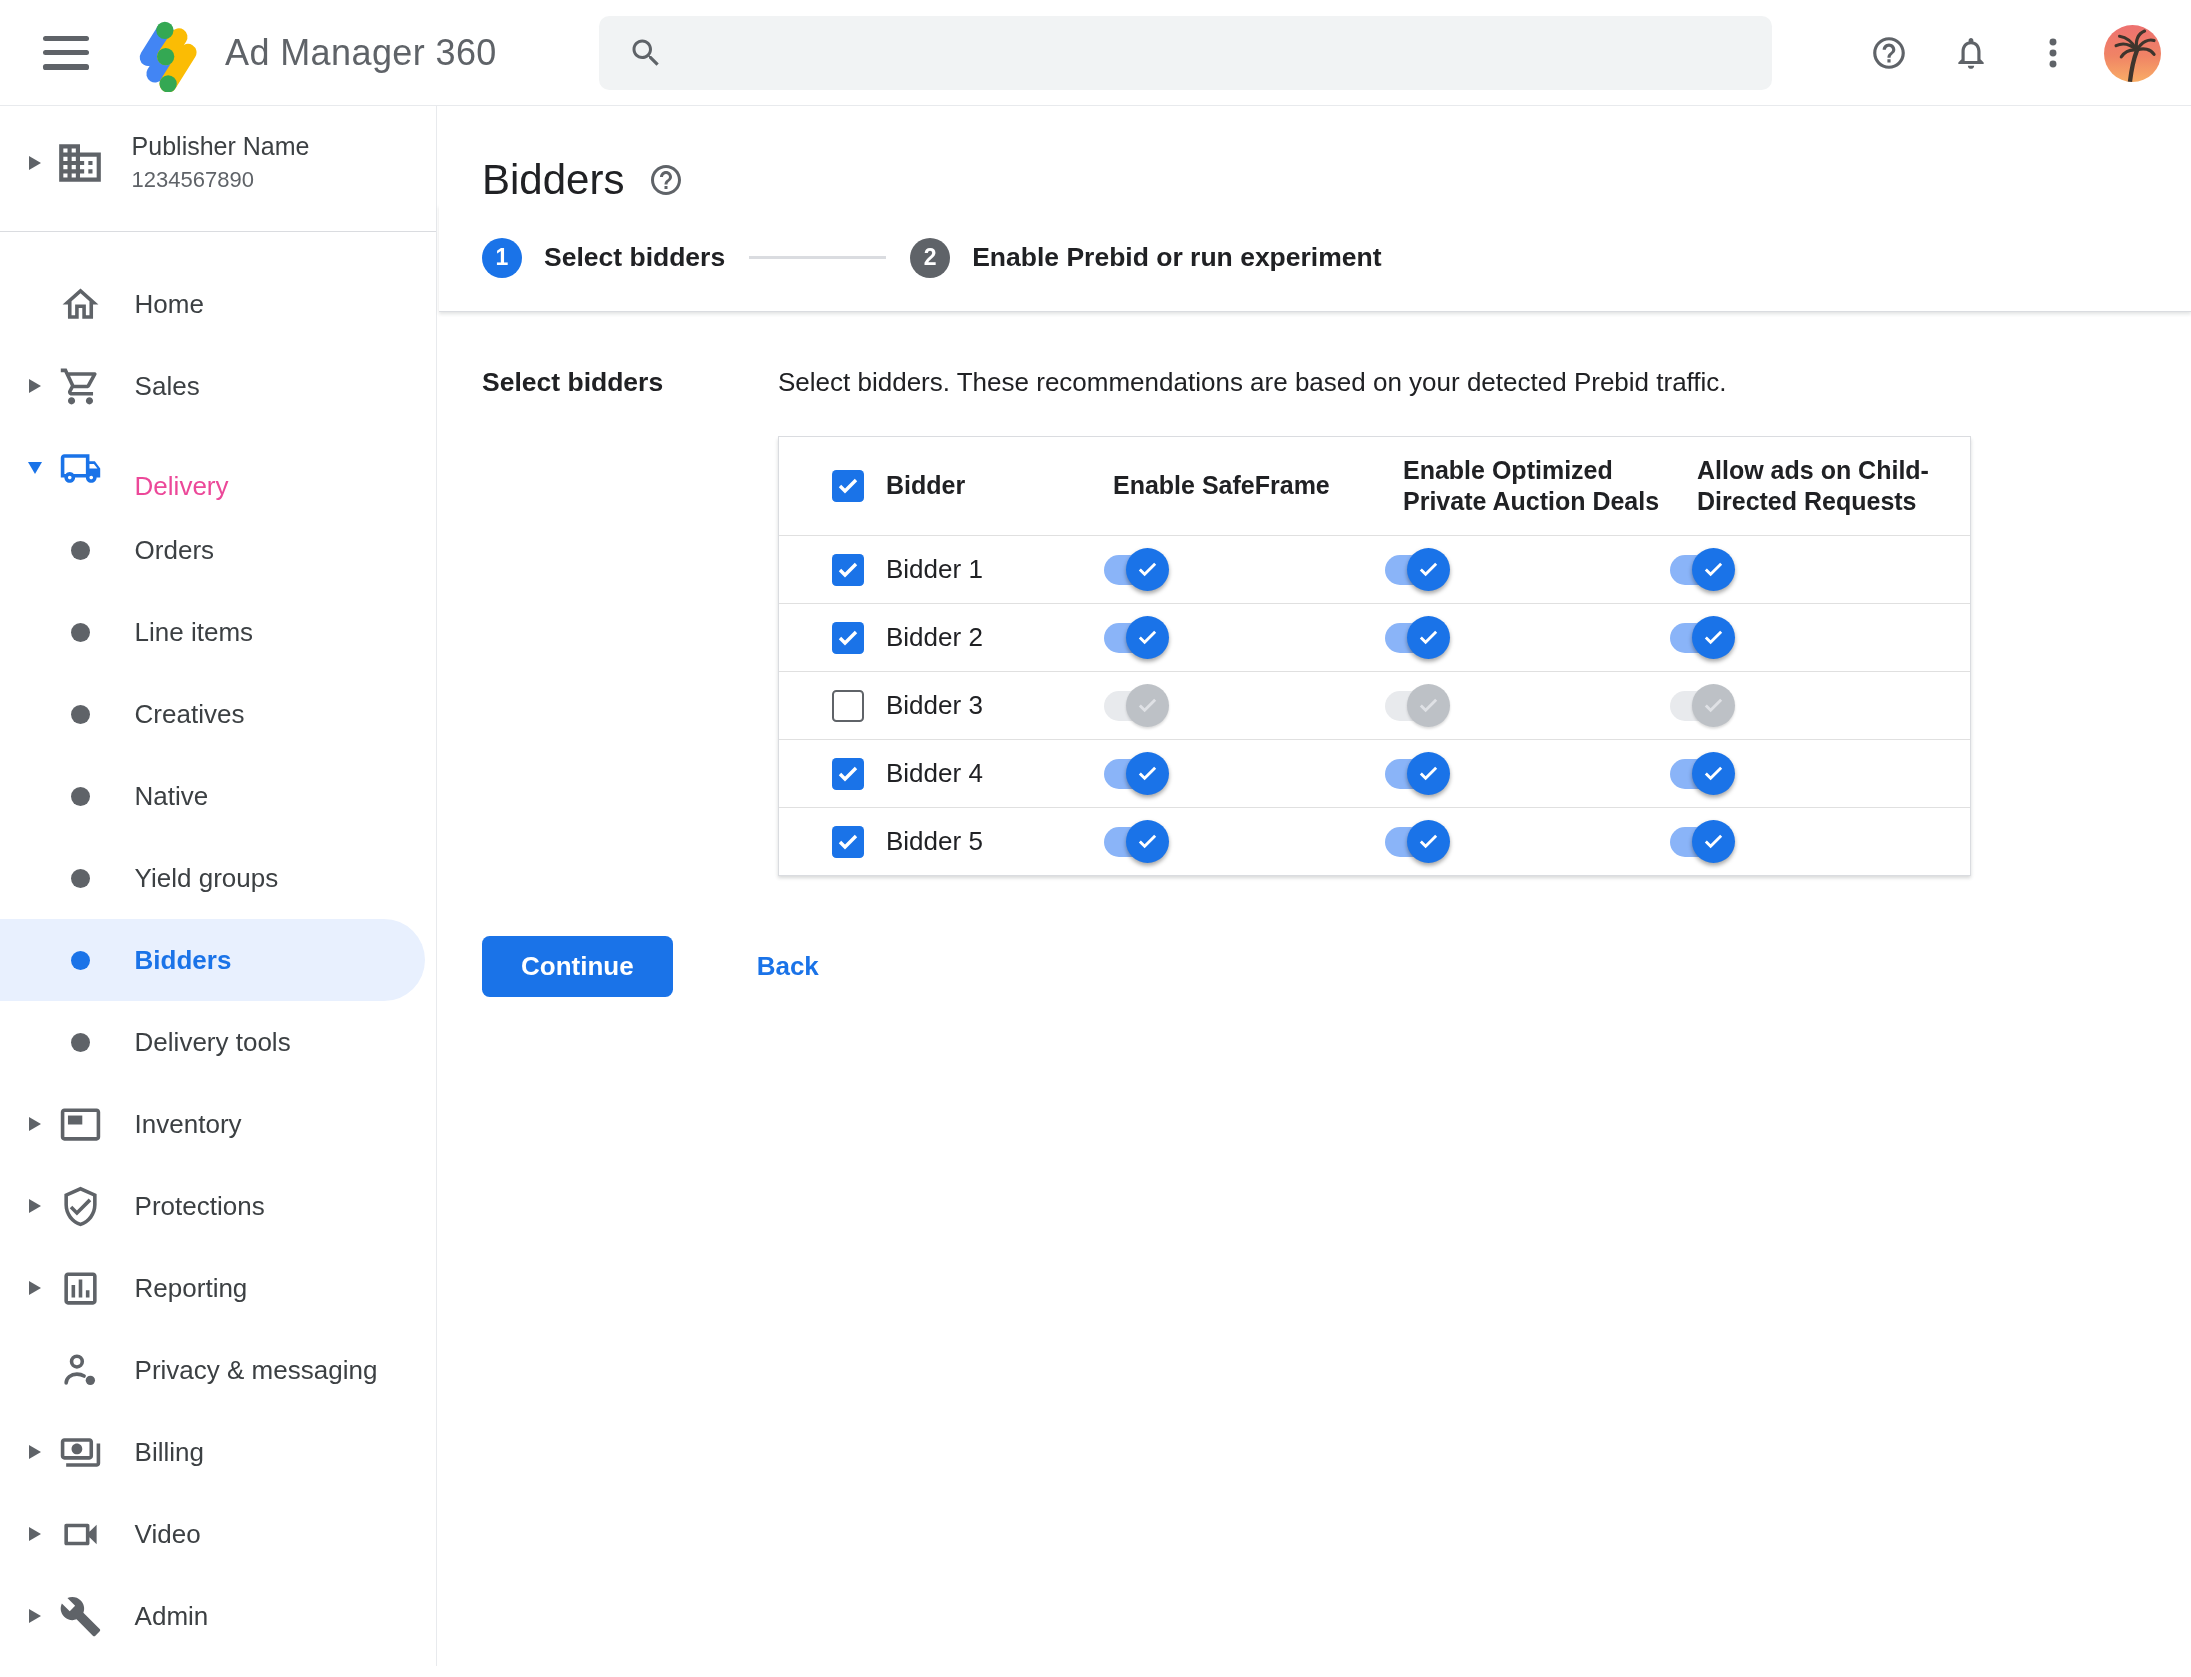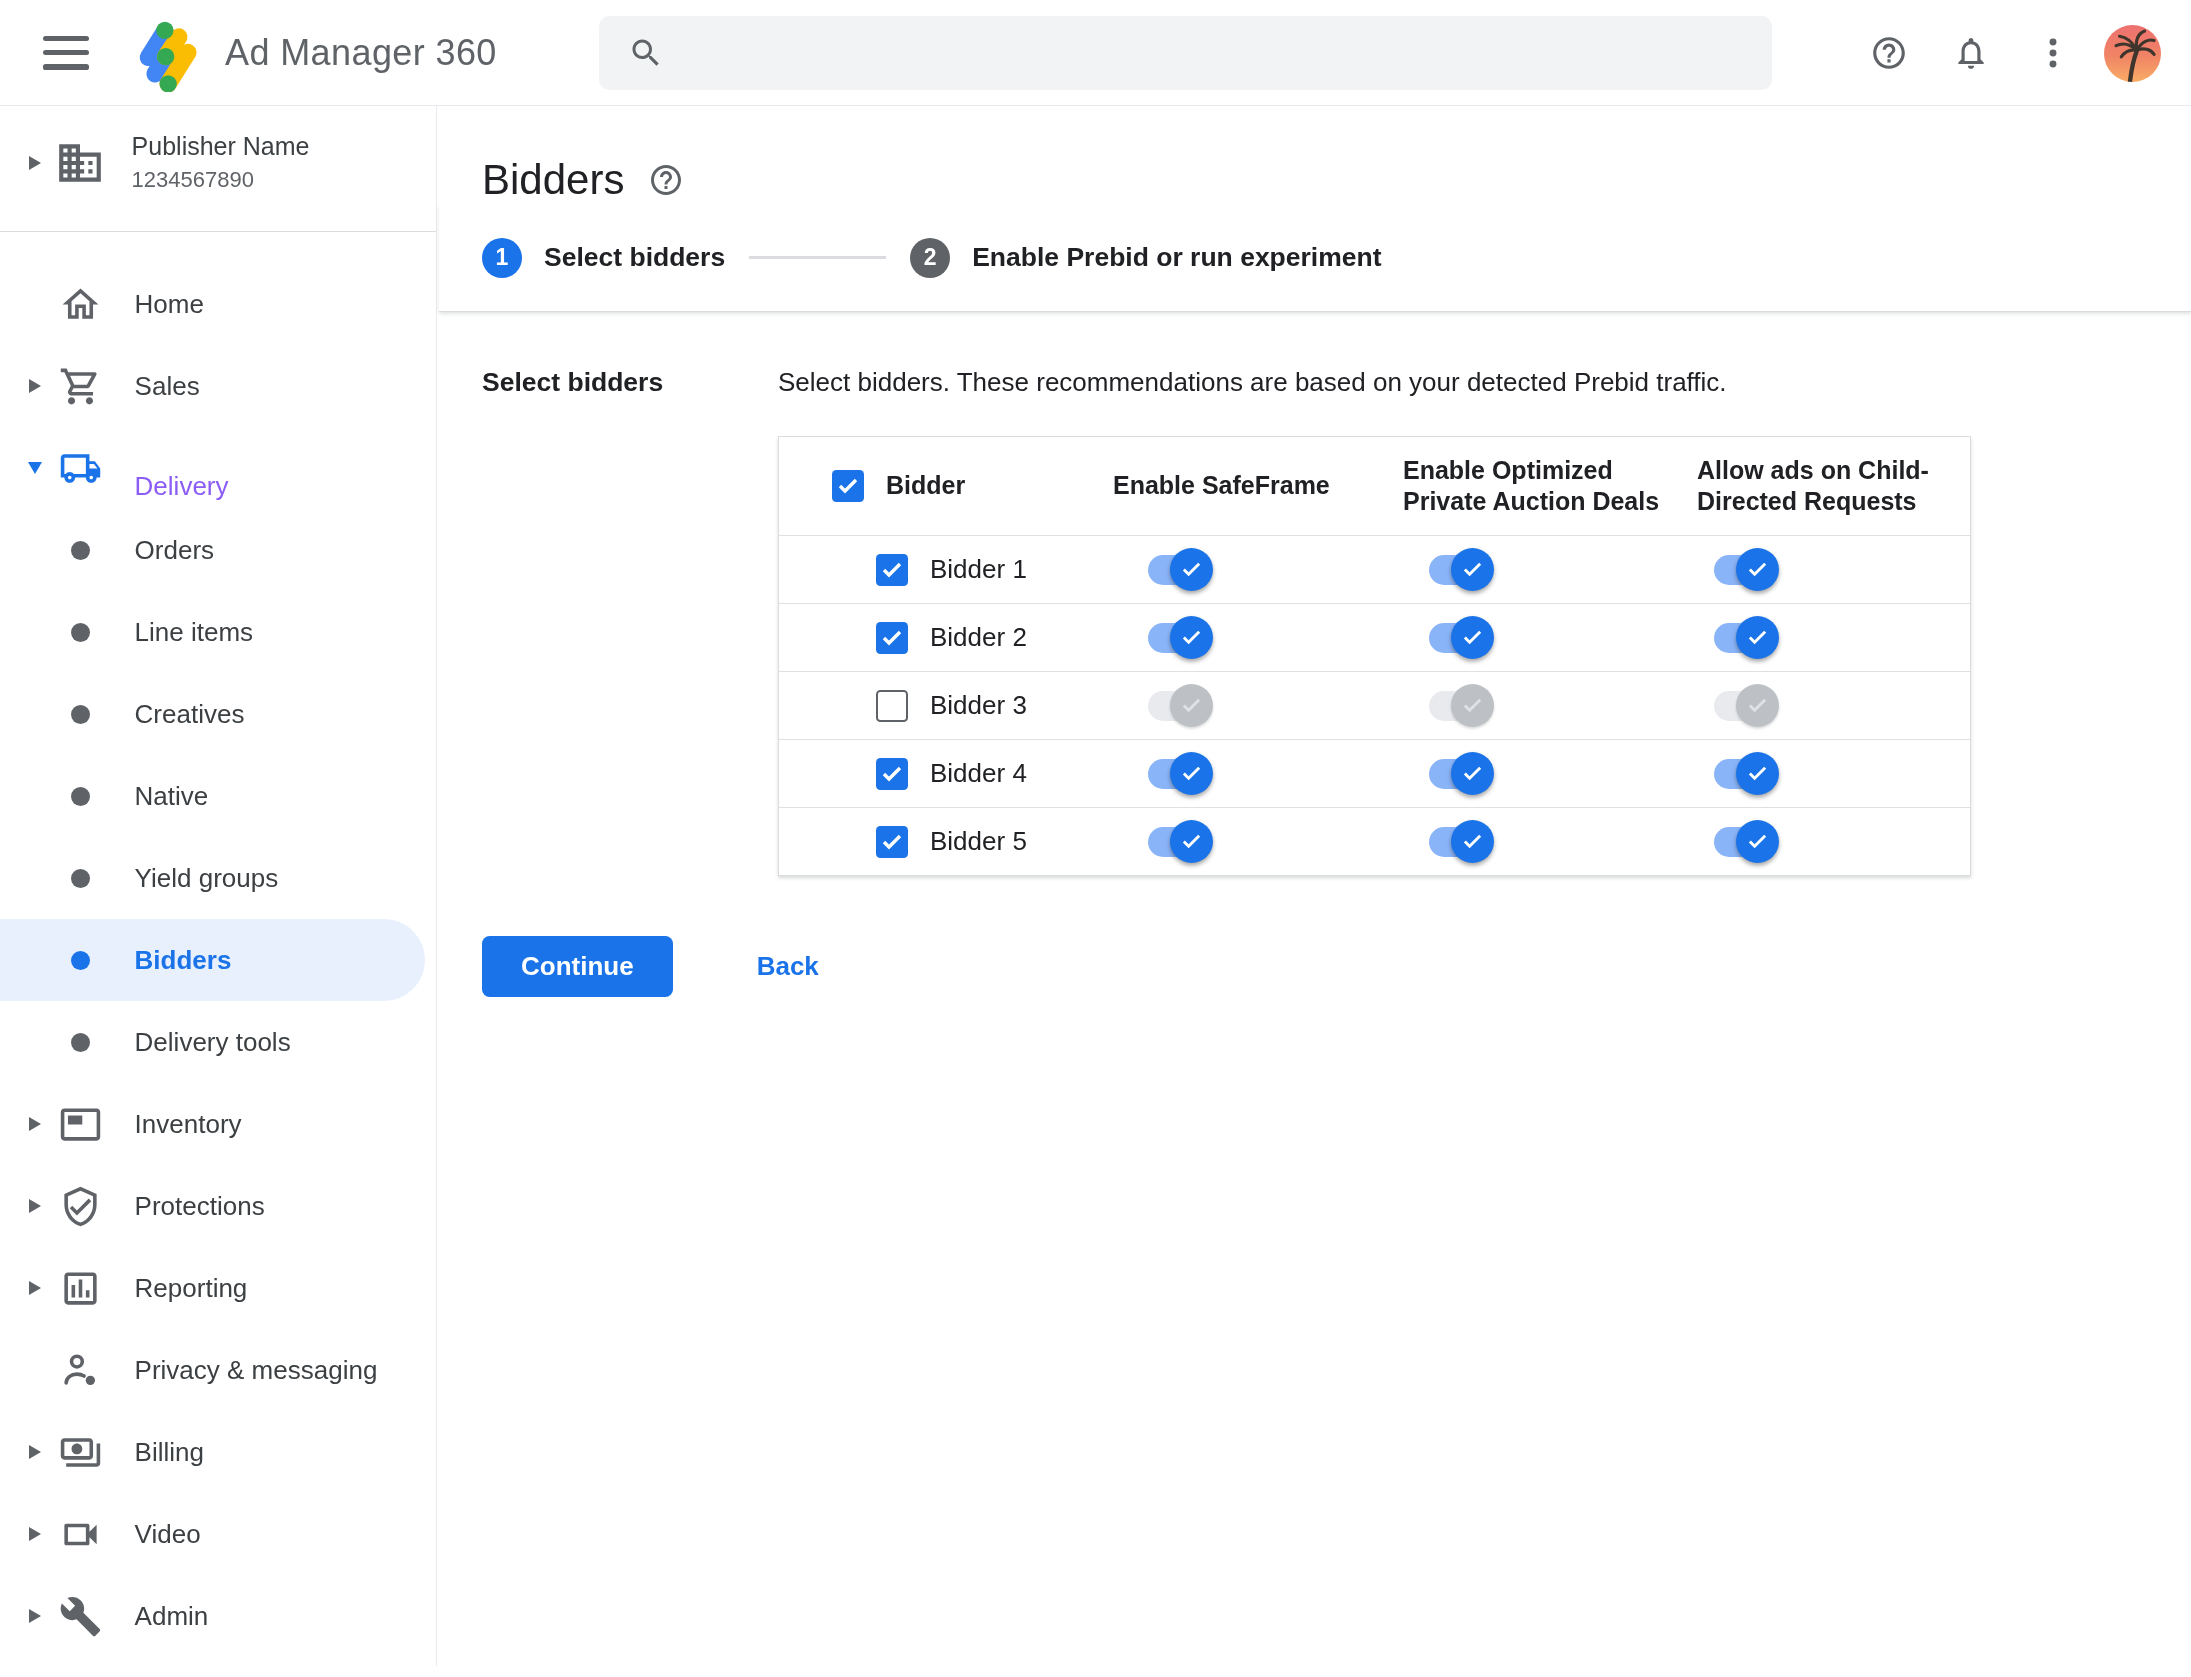--- a/index.html
+++ b/index.html
@@ -36,21 +36,21 @@
   .caret-down  { width:0; height:0; border-top:12px solid #1a73e8; border-left:7.7px solid transparent; border-right:7.7px solid transparent; }
   .account .icon-slot svg { width:50px; height:50px; fill:#5f6368; }
   .icon-slot { width:51px; height:51px; margin-left:5.1px; display:flex; align-items:center; justify-content:center; flex:none; }
   .account-text { margin-left:26px; }
   .account-name { font-size:25px; color:#3c4043; }
   .account-id { font-size:22px; color:#5f6368; margin-top:6.8px; }
   nav { padding-top:31px; }
   .nav-item { height:82px; display:flex; align-items:center; position:relative; cursor:pointer; }
   .nav-item .icon-slot svg { width:43px; height:43px; fill:#5f6368; }
   .nav-label { font-size:26px; color:#3c4043; margin-left:29px; white-space:nowrap; }
-  .nav-item.hl .nav-label { color:#8b5cf6;margin-top:36px; }
+  .nav-item.hl .nav-label { color:#ec4899;margin-top:36px; }
   .nav-item.hl .icon-slot svg { fill:#1a73e8; }
   .bullet { width:19px; height:19px; border-radius:50%; background:#5f6368; }
   .nav-item.sel { background:#e8f0fe; border-radius:0 41px 41px 0; width:425px; }
   .nav-item.sel .nav-label { color:#1a73e8; font-weight:bold; }
   .nav-item.sel .bullet { background:#1a73e8; }
 
   
   .main { position:absolute; left:439px; top:106px; width:1752px; height:1572px; background:#fff; }
   .title-row { display:flex; align-items:center; margin:50px 0 0 43px; }
   .page-title { font-size:42px; font-weight:400; color:#202124; }
@@ -77,21 +77,21 @@
   .content { display:flex; padding:55px 0 0 43px; }
   .content-left { width:296px; flex:none; }
   .section-label { font-size:26.5px; font-weight:bold; color:#202124; }
   .content-right { flex:1; }
   .section-desc { font-size:26px; color:#202124; }
 
   .bidder-table { width:1193px; margin-top:38px; border:0.9px solid #dadce0; background:#fff;
     box-shadow:0 2.6px 3.4px rgba(60,64,67,.2); }
   .t-row { display:grid; grid-template-columns:325px 281px 285px 1fr; align-items:center; }
   .t-head { height:98px;gap:9px; }
-  .t-body-row { height:68px; border-top:0.9px solid #e0e0e0;padding-left:44px; }
+  .t-body-row { height:68px; border-top:0.9px solid #e0e0e0; }
   .cell-first { display:flex; align-items:center; padding-left:53px; }
   .head-label { font-size:25px; font-weight:bold; color:#202124; line-height:1.25; }
   .head-label.wrap3 { max-width:253px; }
   .head-label.wrap4 { max-width:238px; }
   .row-label { font-size:26px; color:#202124; margin-left:22px; }
   .cell-first .head-label { margin-left:22px; }
 
   .checkbox { width:32px; height:32px; border-radius:4.3px; flex:none; cursor:pointer;
     display:flex; align-items:center; justify-content:center; }
   .checkbox.checked { background:#1a73e8; }

